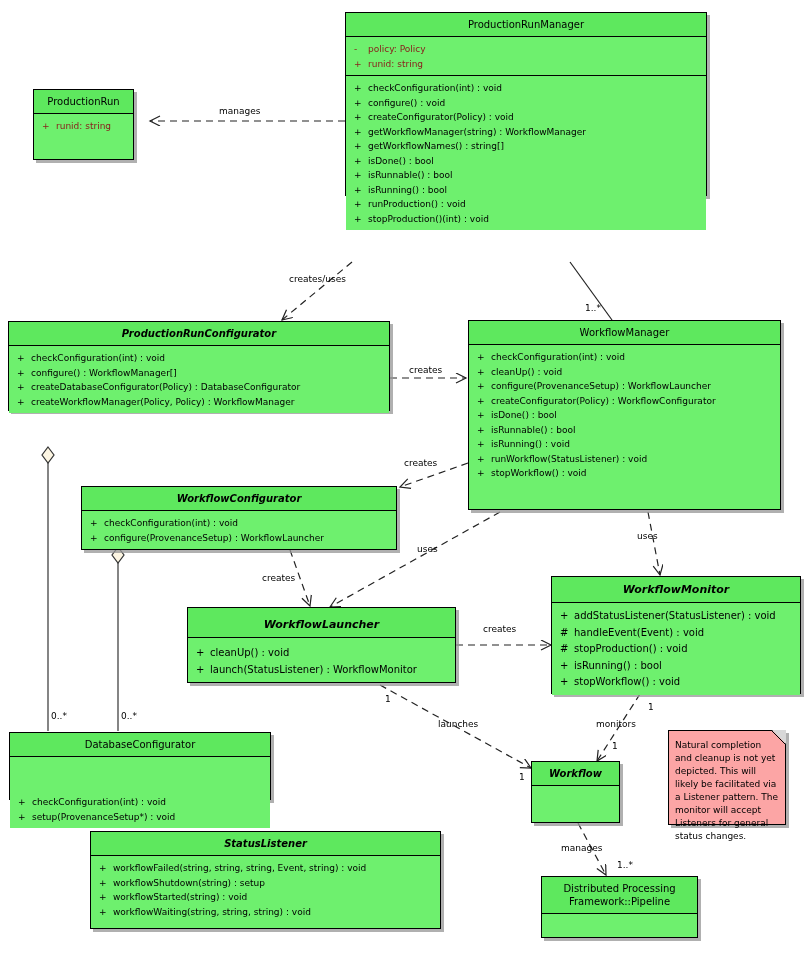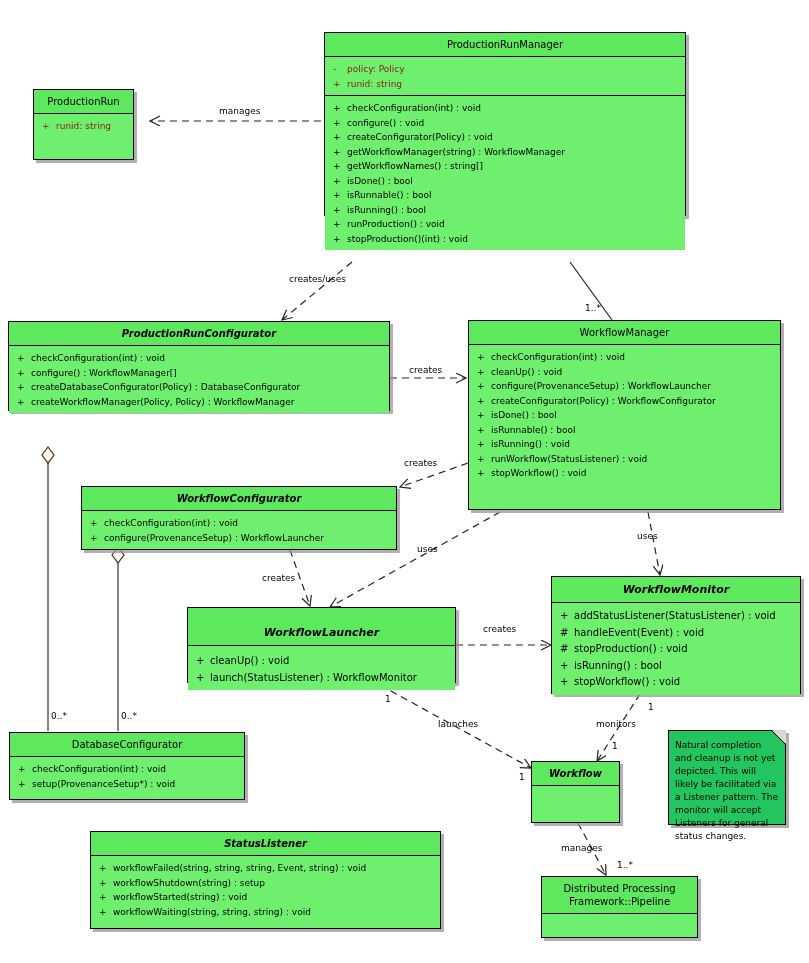--- a/index.html
+++ b/index.html
@@ -85,21 +85,21 @@
     position: absolute;
     font-size: 9px;
     color: #000000;
     white-space: nowrap;
     line-height: 10px;
   }
   .uml-note {
     position: absolute;
     box-sizing: border-box;
     border: 1px solid #000000;
-    background: #22c55e;
+    background: #fca5a5;
     box-shadow: 3px 3px 0 0 rgba(150,150,150,0.75);
     font-size: 9px;
     line-height: 13px;
     color: #000000;
     padding: 8px 6px 4px 6px;
   }
   .note-fold {
     position: absolute;
     right: -1px;
     top: -1px;
@@ -194,21 +194,21 @@
       <polygon points="48,447 54,455 48,463 42,455" fill="#fdf6e3" stroke="#333" stroke-width="1.2"></polygon>
     </g>
 
     
     <g>
       <line x1="118" y1="562" x2="118" y2="731" stroke="#333" stroke-width="1.2"></line>
       <polygon points="118,547 124,555 118,563 112,555" fill="#fdf6e3" stroke="#333" stroke-width="1.2"></polygon>
     </g>
   </svg>
 
-  <div class="uml-class" style="left:324px; top:12px; width:362px; height:184px;margin-top:20px;">
+  <div class="uml-class" style="left:345px; top:12px; width:362px; height:184px;">
     <div class="uml-header">ProductionRunManager</div>
     <div class="uml-compartment" style="flex:0 0 auto;">
       <div class="uml-member attr-row">
         <span class="uml-vis">-</span>
         <span class="uml-sig">policy:  Policy</span>
       </div>
       <div class="uml-member attr-row">
         <span class="uml-vis">+</span>
         <span class="uml-sig">runid: string</span>
       </div>
@@ -339,21 +339,21 @@
           <span class="uml-sig">checkConfiguration(int) : void</span>
         </div>
       <div class="uml-member">
           <span class="uml-vis">+</span>
           <span class="uml-sig">configure(ProvenanceSetup) : WorkflowLauncher</span>
         </div>
     </div>
   </div>
 
   <div class="uml-class" style="left:187px; top:607px; width:269px; height:76px;">
-    <div class="uml-header abstract" style="font-size:11px; padding-top:18px; padding-bottom:6px;">WorkflowLauncher</div>
+    <div class="uml-header abstract" style="font-size:11px; padding-top:10px; padding-bottom:6px;">WorkflowLauncher</div>
     <div class="uml-compartment" style="padding-top:6px;">
       <div class="uml-member" style="font-size:10px; line-height:17px;">
           <span class="uml-vis">+</span>
           <span class="uml-sig">cleanUp() : void</span>
         </div>
       <div class="uml-member" style="font-size:10px; line-height:17px;">
           <span class="uml-vis">+</span>
           <span class="uml-sig">launch(StatusListener) : WorkflowMonitor</span>
         </div>
     </div>
@@ -378,21 +378,21 @@
           <span class="uml-vis">+</span>
           <span class="uml-sig">isRunning() : bool</span>
         </div>
       <div class="uml-member" style="font-size:10px; line-height:16.5px;">
           <span class="uml-vis">+</span>
           <span class="uml-sig">stopWorkflow() : void</span>
         </div>
     </div>
   </div>
 
-  <div class="uml-class" style="left:9px; top:732px; width:236px; height:68px;">
+  <div class="uml-class" style="left:9px; top:732px; width:262px; height:68px;gap:33px;">
     <div class="uml-header">DatabaseConfigurator</div>
     <div class="uml-compartment">
       <div class="uml-member">
           <span class="uml-vis">+</span>
           <span class="uml-sig">checkConfiguration(int) : void</span>
         </div>
       <div class="uml-member">
           <span class="uml-vis">+</span>
           <span class="uml-sig">setup(ProvenanceSetup*) : void</span>
         </div>

